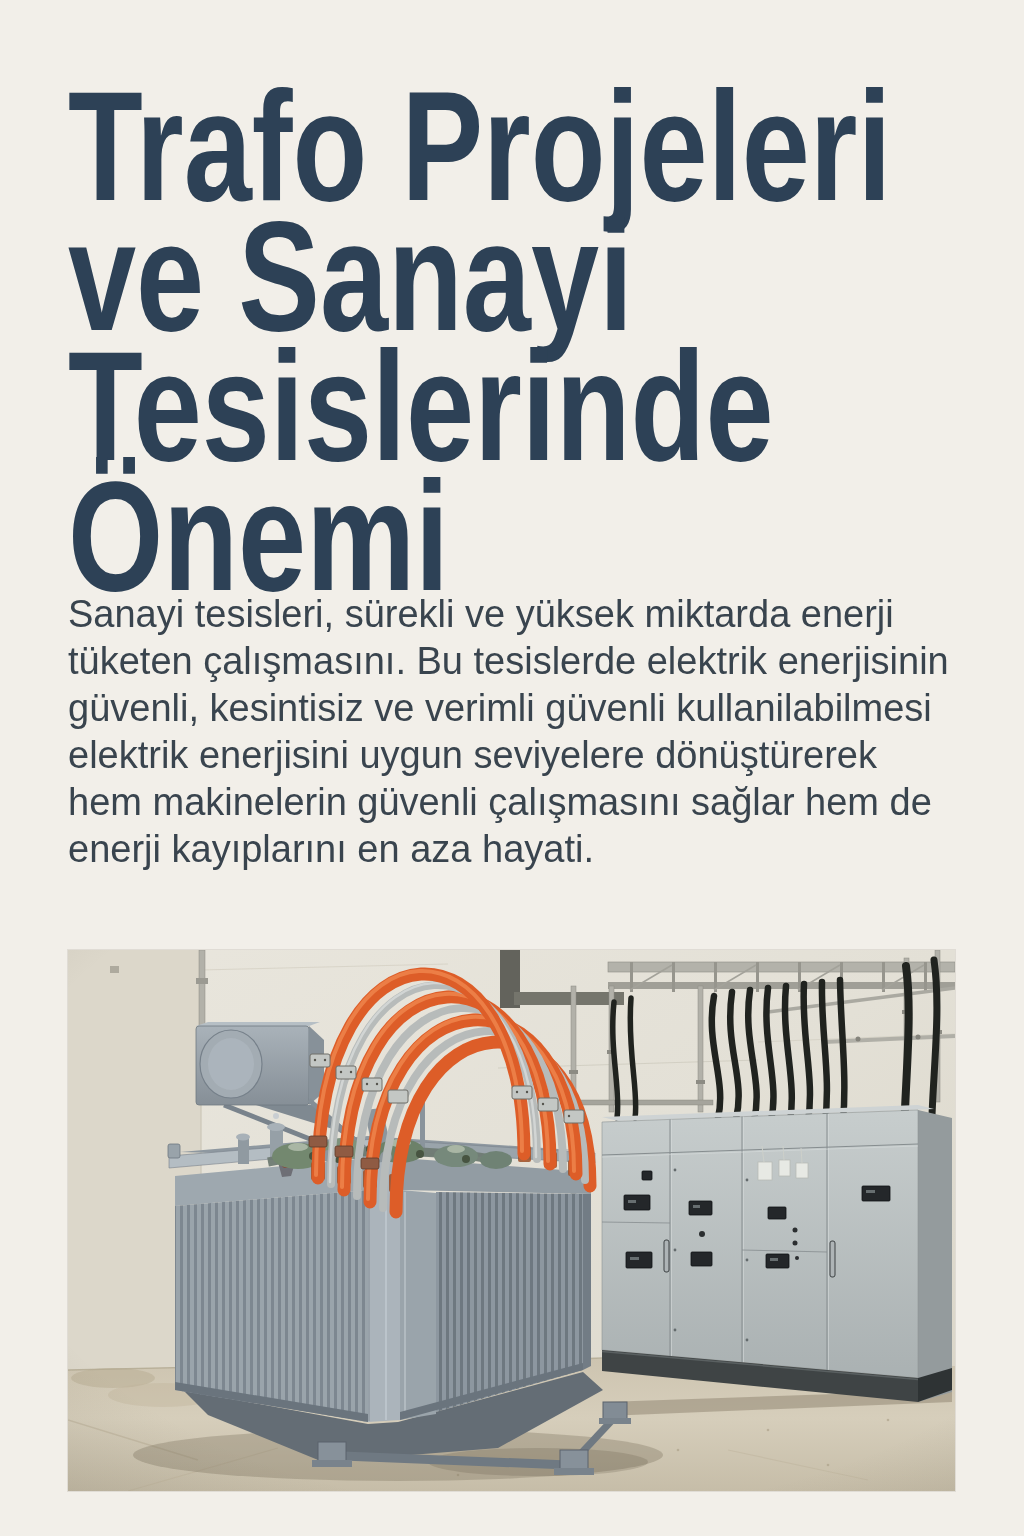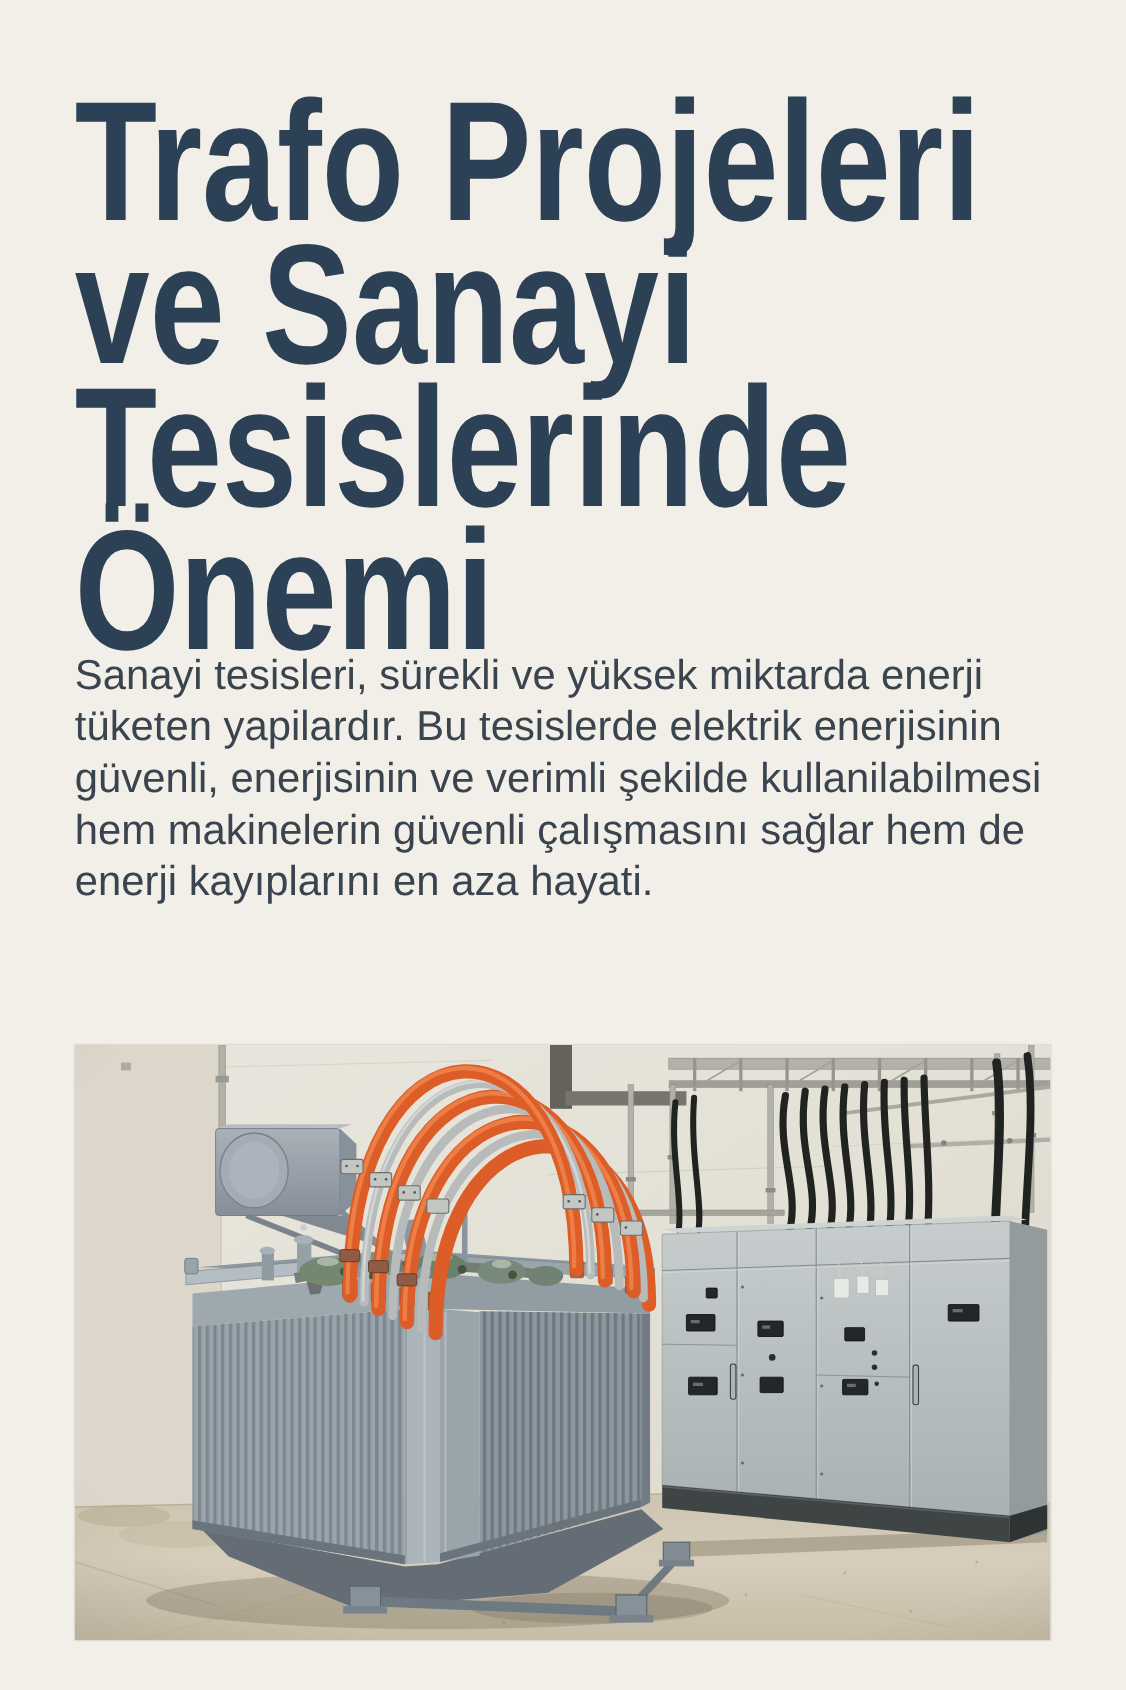--- a/index.html
+++ b/index.html
@@ -37,22 +37,23 @@
 
   <h1>
     <div>Trafo Projeleri</div>
     <div>ve Sanayi</div>
     <div>Tesislerinde</div>
     <div>Önemi</div>
   </h1>
 
   <div class="para">
     <div>Sanayi tesisleri, sürekli ve yüksek miktarda enerji</div>
-    <div>tüketen yapilardır. Bu tesislerde elektrik enerjisinin</div>
-    <div>güvenli, enerjisinin ve verimli şekilde kullanilabilmesi</div>
+    <div>tüketen çalışmasını. Bu tesislerde elektrik enerjisinin</div>
+    <div>güvenli, kesintisiz ve verimli güvenli kullanilabilmesi</div>
+    <div>elektrik enerjisini uygun seviyelere dönüştürerek</div>
     <div>hem makinelerin güvenli çalışmasını sağlar hem de</div>
     <div>enerji kayıplarını en aza hayati.</div>
   </div>
 
   <figure class="photo">
   <svg width="887" height="541" viewBox="0 0 887 541" xmlns="http://www.w3.org/2000/svg">
     <defs>
       <linearGradient id="gWall" x1="0" y1="0" x2="1" y2="1">
         <stop offset="0" stop-color="#e9e6dd"></stop>
             <stop offset="0.5" stop-color="#e3e0d6"></stop>

